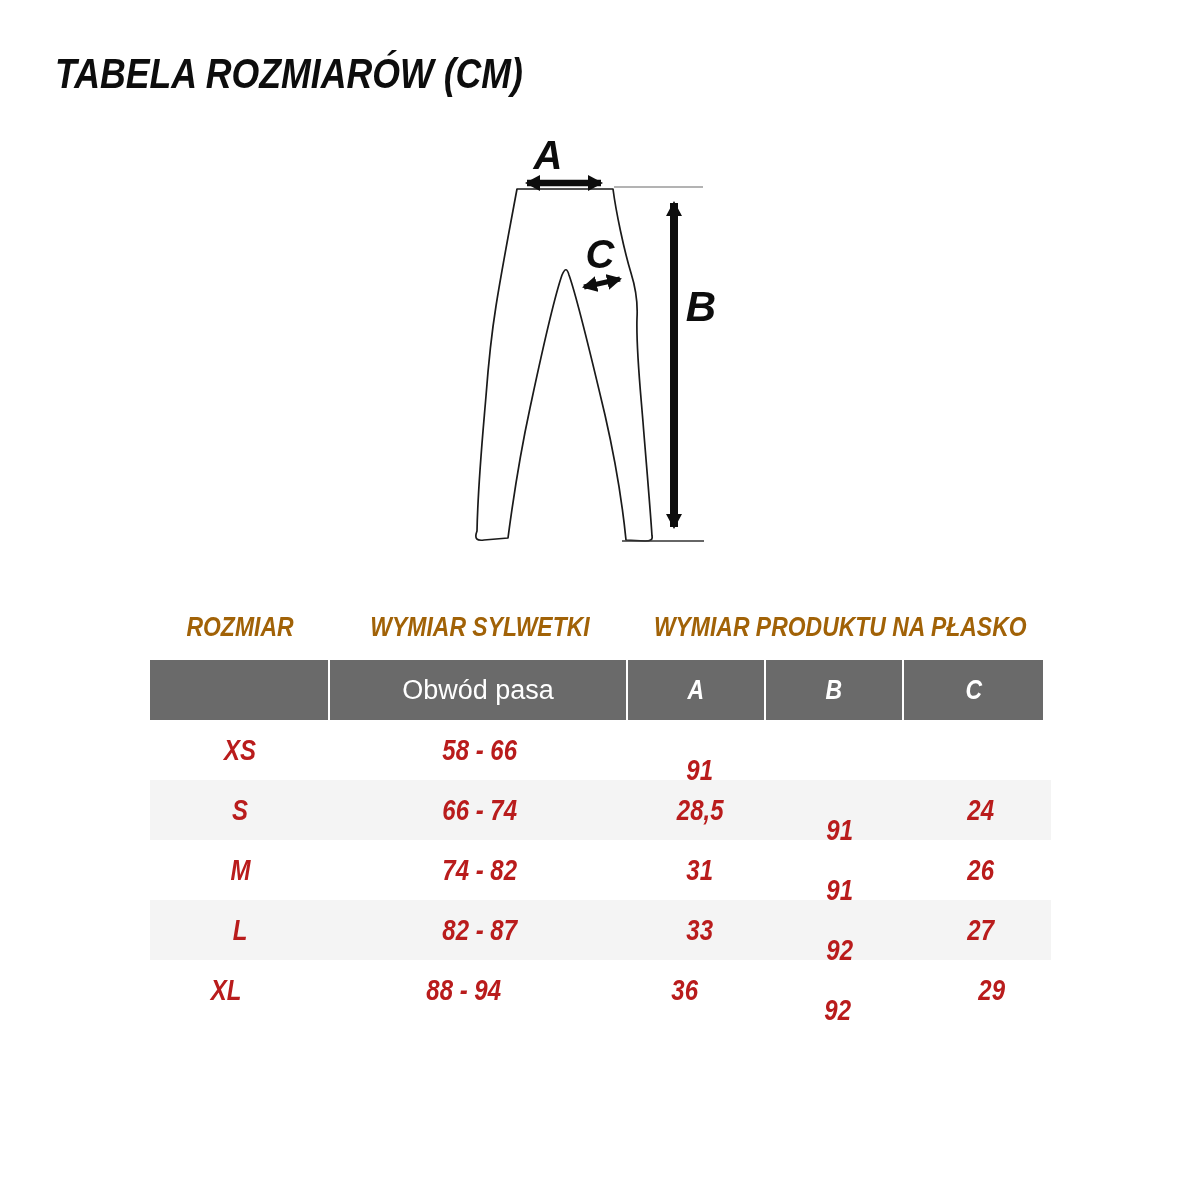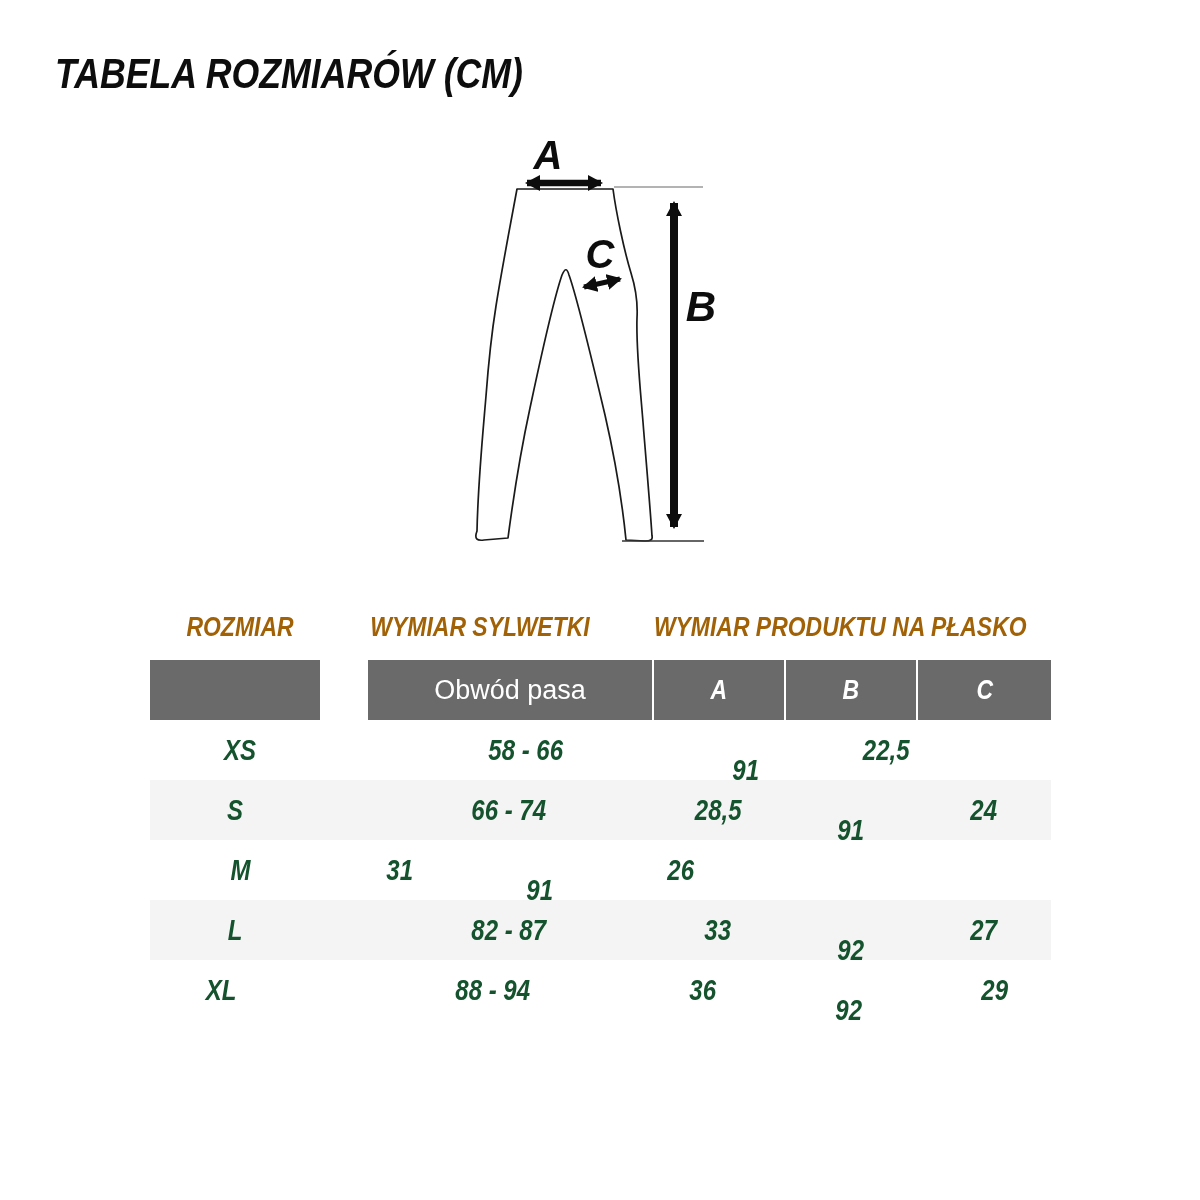--- a/index.html
+++ b/index.html
@@ -41,27 +41,27 @@
     background:#6a6a6a;color:#ffffff;box-sizing:border-box;
     border-right:2px solid #ffffff;
   }
   .subrow .cell:last-child{border-right:none;}
   .subrow .waist-label{font-size:27px;font-weight:400;font-style:normal;}
   .subrow .abc{font-size:27px;font-weight:bold;font-style:italic;}
 
   
   .trow{
     position:absolute;left:150px;width:901px;height:60px;display:flex;
-    font-size:30px;font-weight:bold;font-style:italic;color:#14532d;
+    font-size:30px;font-weight:bold;font-style:italic;color:#b91c1c;
   }
   .trow .cell{height:100%;display:flex;align-items:center;justify-content:center;}
   .trow.alt{background:#f4f4f4;}
   .r0{top:720px;} .r1{top:780px;} .r2{top:840px;} .r3{top:900px;} .r4{top:960px;gap:35px;}
 
-  .c0{width:180px;} .c1{width:298px;margin-left:46px;} .c2{width:138px;} .c3{width:138px;} .c4{width:139px;}
+  .c0{width:180px;} .c1{width:298px;} .c2{width:138px;} .c3{width:138px;} .c4{width:139px;}
   .trow .c0{width:180px;} .trow .c1{width:300px;} .trow .c2{width:140px;} .trow .c3{width:140px;margin-top:20px;} .trow .c4{width:141px;}
 
   .svg-label{
     font-family:"Liberation Sans", sans-serif;
     font-weight:bold;font-style:italic;fill:#0d0d0d;
   }
 </style>
 </head>
 <body>
 
@@ -139,23 +139,20 @@
   <div class="trow r0">
     <div class="cell c0">
         <span class="condNum">XS</span>
       </div>
     <div class="cell c1">
         <span class="condNum">58 - 66</span>
       </div>
     <div class="cell c3">
         <span class="condNum">91</span>
       </div>
-    <div class="cell c4">
-        <span class="condNum">22,5</span>
-      </div>
   </div>
 
   <div class="trow r1 alt">
     <div class="cell c0">
         <span class="condNum">S</span>
       </div>
     <div class="cell c1">
         <span class="condNum">66 - 74</span>
       </div>
     <div class="cell c2">
@@ -166,20 +163,23 @@
       </div>
     <div class="cell c4">
         <span class="condNum">24</span>
       </div>
   </div>
 
   <div class="trow r2">
     <div class="cell c0">
         <span class="condNum">M</span>
       </div>
+    <div class="cell c1">
+        <span class="condNum">74 - 82</span>
+      </div>
     <div class="cell c2">
         <span class="condNum">31</span>
       </div>
     <div class="cell c3">
         <span class="condNum">91</span>
       </div>
     <div class="cell c4">
         <span class="condNum">26</span>
       </div>
   </div>

